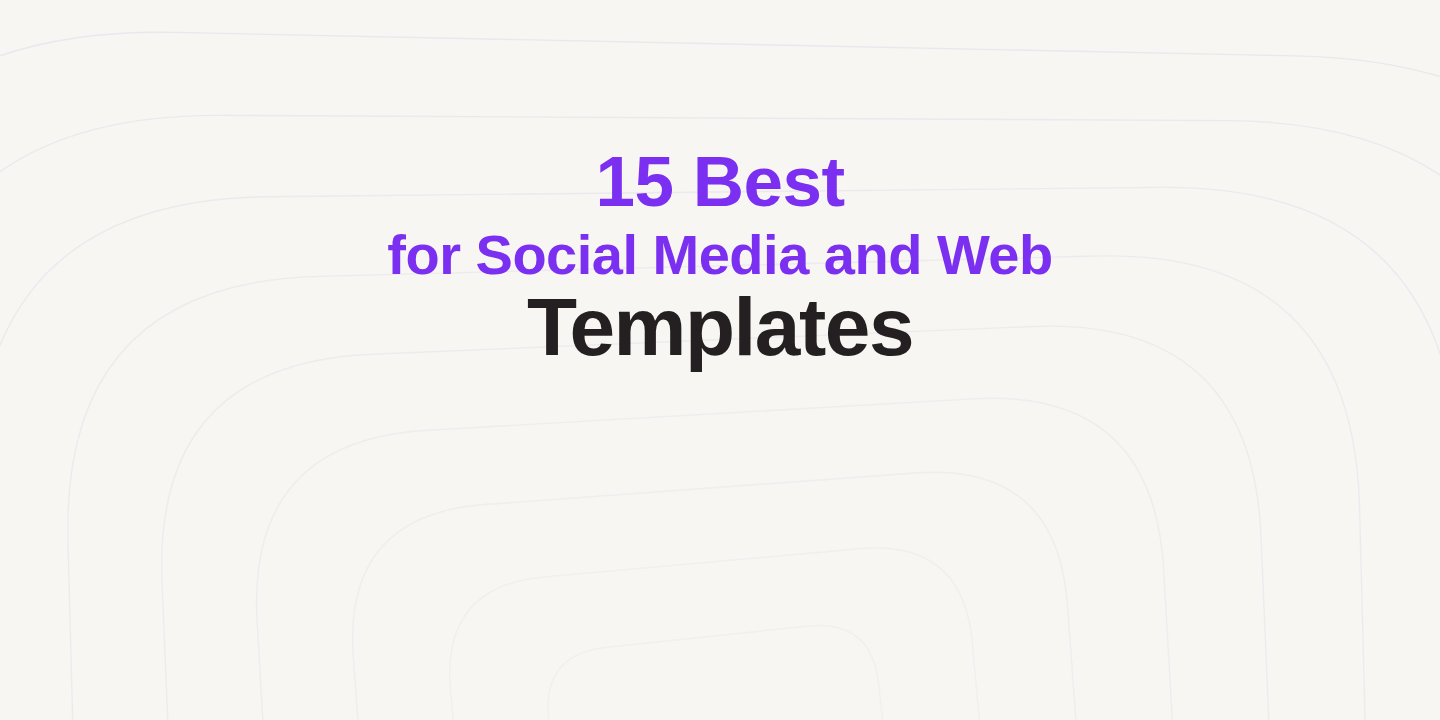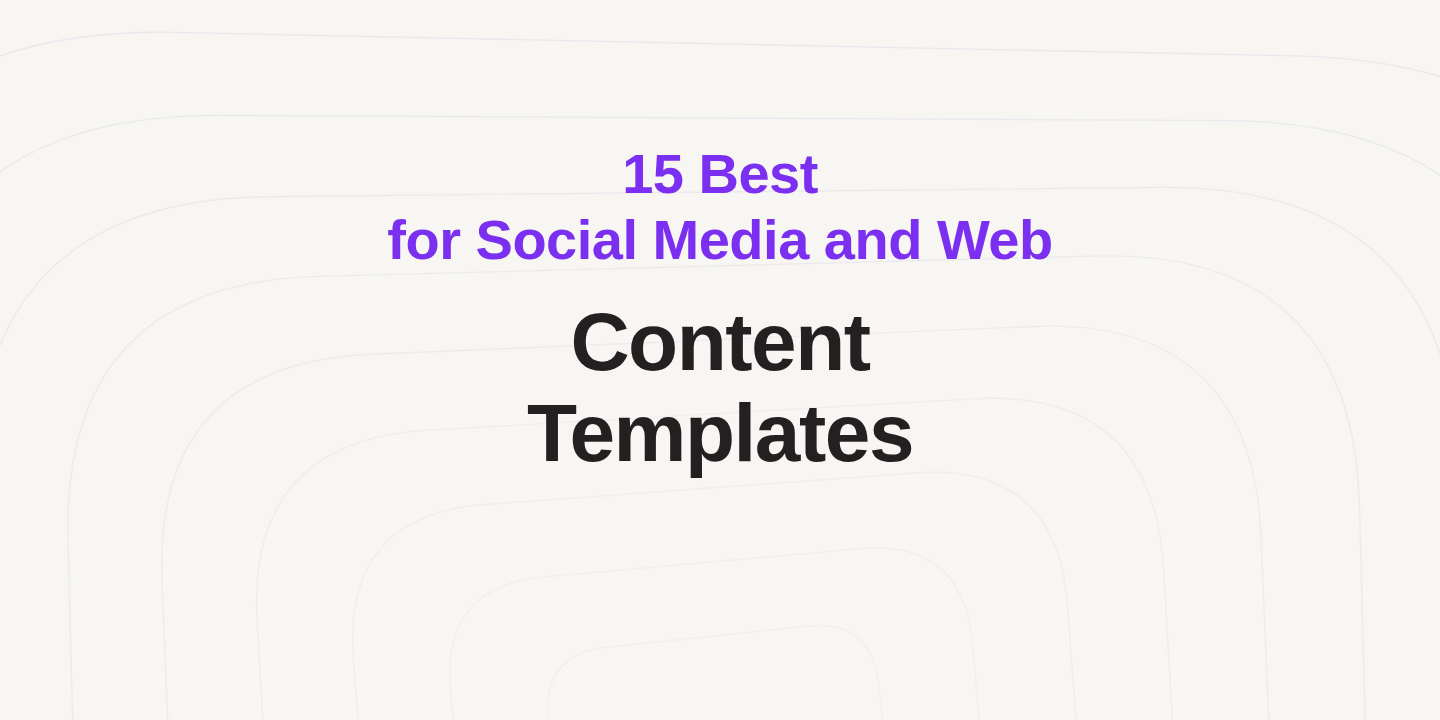--- a/index.html
+++ b/index.html
@@ -52,27 +52,26 @@
   .eyebrow-line {
     color:#7b2ff0;
     font-weight:800;
     letter-spacing:-0.5px;
     text-align:center;
     white-space:nowrap;
     line-height:1.0;
   }
 
   #eyebrow-line-1 {
-    font-size:56px;
+    font-size:71px;
     margin-bottom:10px;
   }
 
   #eyebrow-line-2 {
     font-size:56px;
-    margin-bottom:26px;
   }
 
   .headline-line {
     color:#241f20;
     font-weight:800;
     font-size:82px;
     line-height:1.16;
     letter-spacing:-1.5px;
     text-align:center;
     white-space:nowrap;
@@ -106,19 +105,18 @@
         <path d="M -70.72000000000003 -252 L 1510.72 -252 Q 2038 -252 2038 275.28 L 2038 1248.72 Q 2038 1776 1510.72 1776 L -70.72000000000003 1776 Q -598 1776 -598 1248.72 L -598 275.28 Q -598 -252 -70.72000000000003 -252 Z" fill="none" stroke="#e7e5ee" stroke-width="1.4" opacity="1" transform="rotate(4.800000000000001 720 762)"></path>
       </g>
   </svg>
 
   <div id="hero-text-block">
 
     <div class="eyebrow-line" id="eyebrow-line-1">15 Best</div>
 
     <div class="eyebrow-line" id="eyebrow-line-2">for Social Media and Web</div>
 
-    <div class="headline-line" id="headline-line-1">Content</div>
 
     <div class="headline-line" id="headline-line-2">Templates</div>
 
 
   </div>
 </div>
 
 </body></html>

